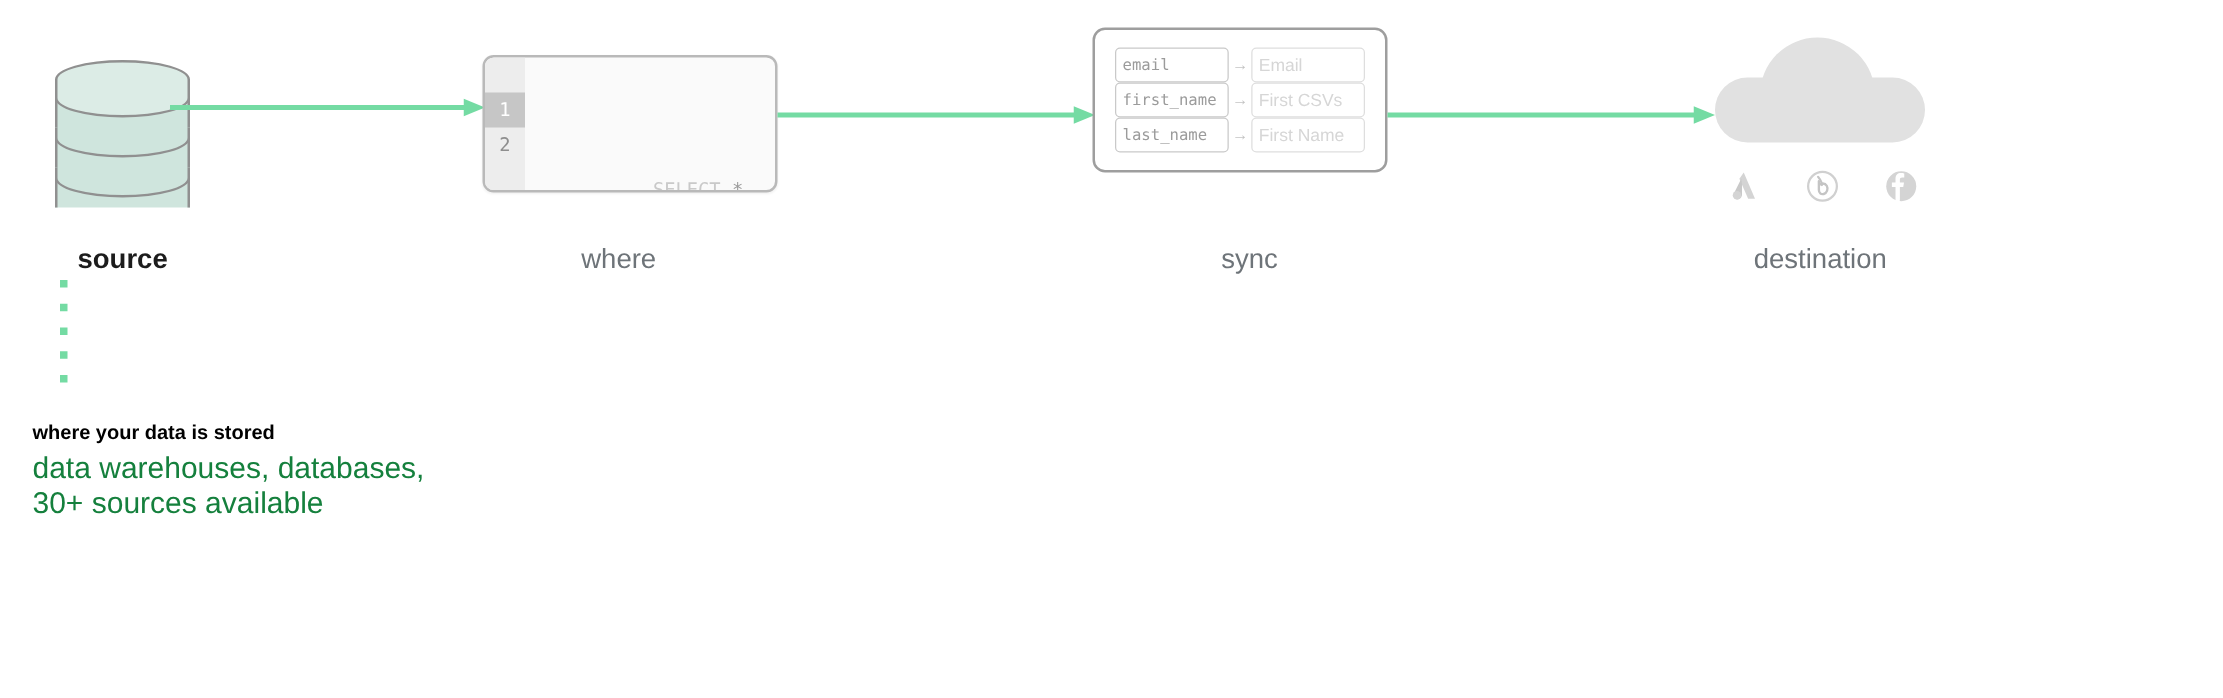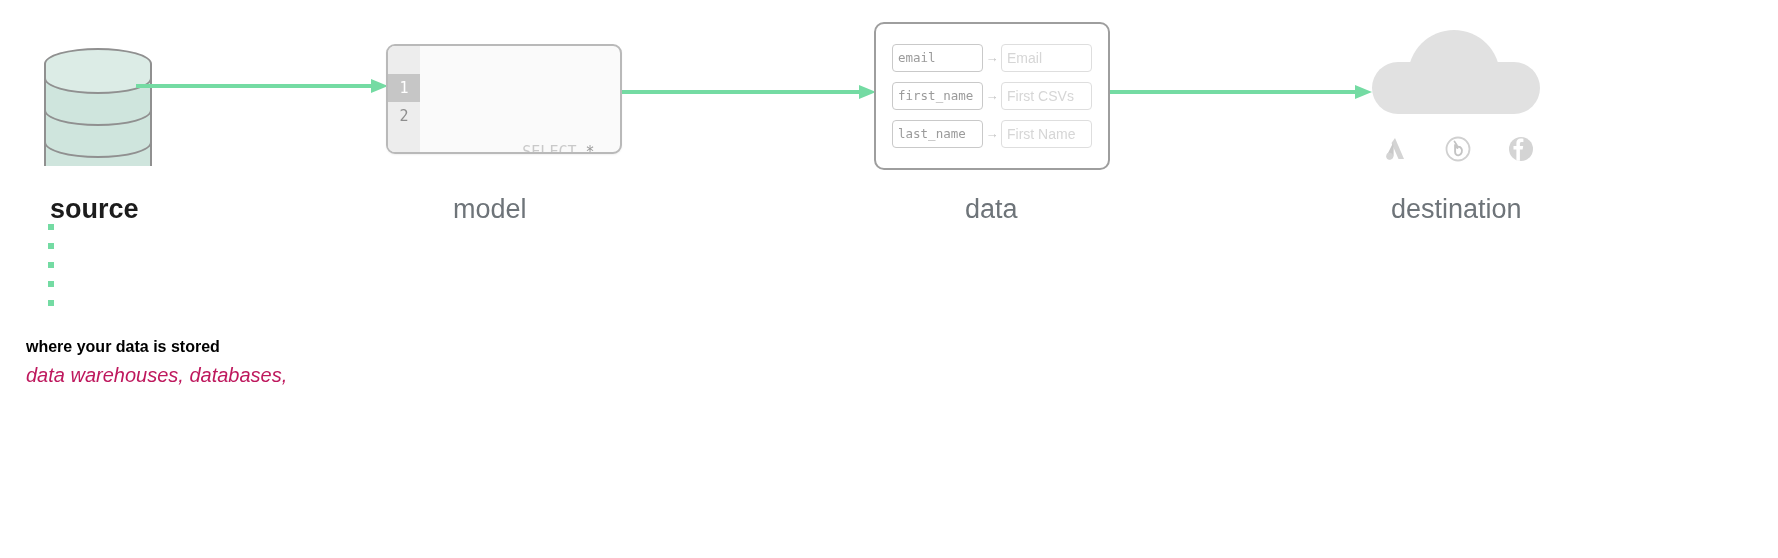--- a/index.html
+++ b/index.html
@@ -95,29 +95,29 @@
     white-space: pre;
   }
   .code-line { height: 28px; line-height: 28px; }
   .kw { color: #c9c9c9; }
   .tok { color: #9a9a9a; }
 
   
   #sync-node { left: 874px; top: 22px; }
   .sync-box {
     width: 236px;
-    height: 148px;
+    height: 116px;
     box-sizing: border-box;
     border: 2px solid #9e9e9e;
     border-radius: 10px;
     background: #ffffff;
     padding: 20px 16px;
     display: flex;
     flex-direction: column;
-    justify-content: space-between;
+    justify-content: center;
   }
   .map-row {
     display: flex;
     align-items: center;
     height: 28px;
   }
   .field-src {
     width: 92px;
     height: 28px;
     box-sizing: border-box;
@@ -214,23 +214,24 @@
   #arrow-2 { left: 622px; top: 85px; width: 254px; }
   #arrow-2 .arrow-line { width: 238px; }
   #arrow-2 .arrow-head { left: 237px; }
   #arrow-3 { left: 1110px; top: 85px; width: 262px; }
   #arrow-3 .arrow-line { width: 246px; }
   #arrow-3 .arrow-head { left: 245px; }
 
   
   .stage-label {
     position: absolute;
-    font-size: 27px;
+    font-size: 22px;
     color: #6e7479;
     white-space: nowrap;
+    margin-left: 12px;
   }
   .stage-label.primary {
     color: #1c1c1c;
     font-weight: bold;
   }
   #label-source      { left: 50px;   top: 194px; }
   #label-model       { left: 453px;  top: 194px; }
   #label-sync        { left: 965px;  top: 194px; }
   #label-destination { left: 1391px; top: 194px; text-align: center; }
 
@@ -257,25 +258,24 @@
     width: 420px;
   }
   .desc-title {
     font-size: 16px;
     font-weight: bold;
     color: #000000;
     margin-bottom: 5px;
     white-space: nowrap;
   }
   .desc-line {
-    font-size: 20px;
-    color: #be185d;
+    font-size: 24px;
+    color: #15803d;
     line-height: 28px;
     white-space: nowrap;
-    font-style: italic;
   }
 </style>
 </head>
 <body>
 
 <div class="stage">
 
   <div class="node" id="source-node">
     <div class="db-stack">
       <div class="db-body" style="top: 88px;"></div>
@@ -360,30 +360,31 @@
       <span class="brand-icon">
         <svg viewBox="0 0 30 30" width="30" height="30">
           <circle cx="15" cy="15" r="12" fill="#d4d4d4"></circle>
           <path d="M16.6 15.6 L17.2 11.9 L13.9 11.9 L13.9 9.5 C13.9 8.5 14.4 7.9 15.8 7.9 L17.4 7.9 L17.4 4.7 C16.6 4.55 15.6 4.45 14.7 4.45 C12.1 4.45 10.4 6 10.4 9 L10.4 11.9 L7.5 11.9 L7.5 15.6 L10.4 15.6 L10.4 26.6 C11 26.72 11.7 26.8 12.4 26.8 C13 26.8 13.5 26.75 13.9 26.66 L13.9 15.6 Z" fill="#ffffff"></path>
         </svg>
       </span>
     </div>
   </div>
 
   <div class="stage-label primary" id="label-source">source</div>
-  <div class="stage-label" id="label-model">model</div>
-  <div class="stage-label" id="label-sync">data</div>
+  <div class="stage-label" id="label-model">where</div>
+  <div class="stage-label" id="label-sync">sync</div>
   <div class="stage-label" id="label-destination">destination</div>
 
   <div id="source-dots">
     <span class="dot"></span>
     <span class="dot"></span>
     <span class="dot"></span>
     <span class="dot"></span>
     <span class="dot"></span>
   </div>
 
   <div id="source-description">
     <div class="desc-title">where your data is stored</div>
     <div class="desc-line">data warehouses, databases,</div>
+    <div class="desc-line">30+ sources available</div>
   </div>
 
 </div>
 
 </body></html>

